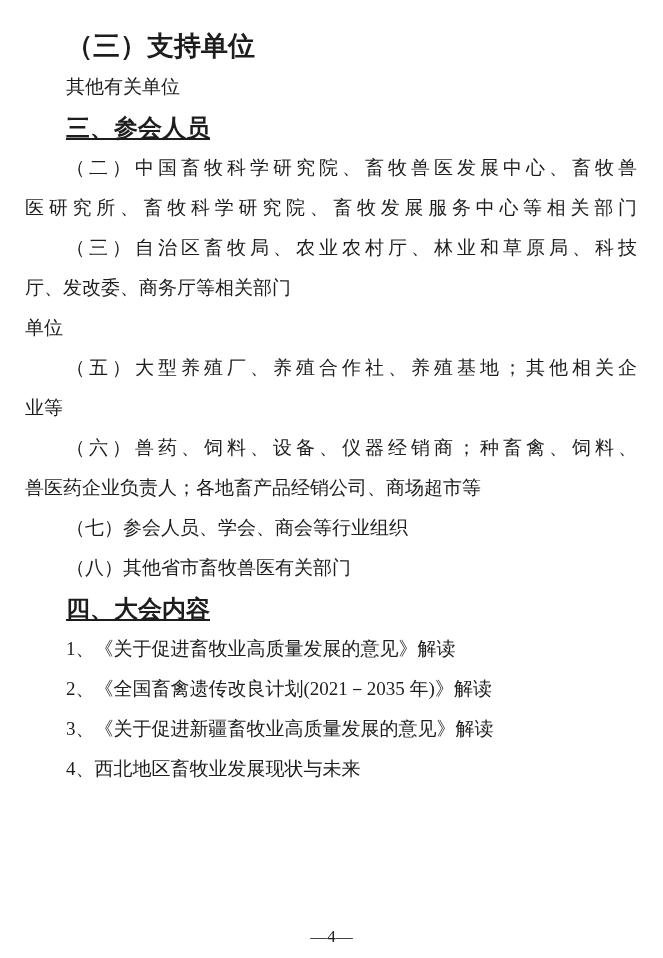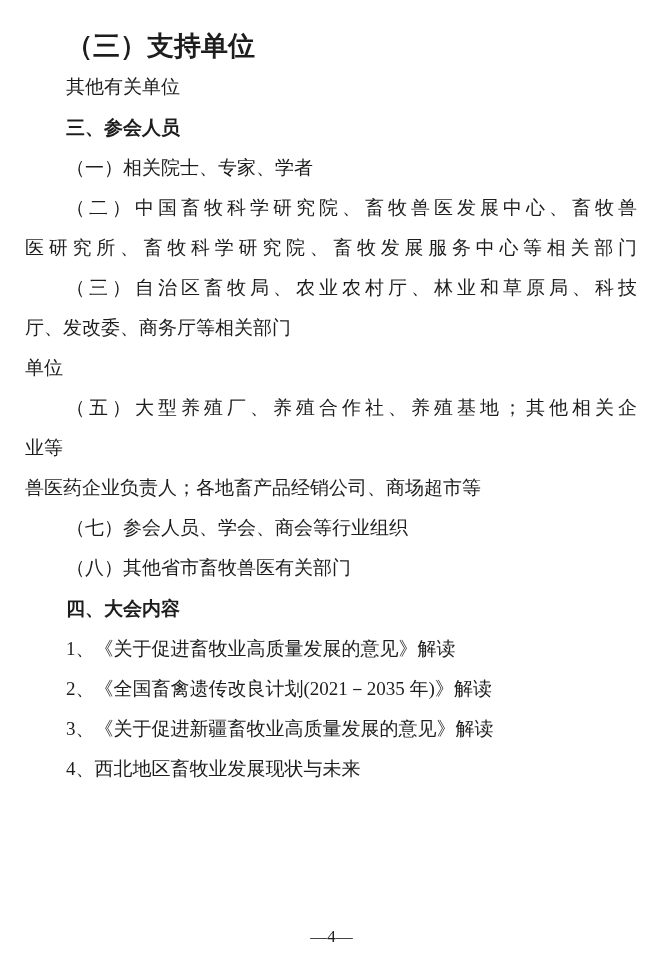--- a/index.html
+++ b/index.html
@@ -35,24 +35,25 @@
   }
   .line.indent {
     text-indent: 41px;
   }
   .line.justify {
     white-space: normal;
     text-align: justify;
     text-align-last: justify;
   }
   .heading .line {
-    font-size: 19px;
+    font-size: 24px;
     font-weight: bold;
     line-height: 41px;
     font-family: "Liberation Sans", "DejaVu Sans", sans-serif;
+    text-decoration: underline;
   }
   .subheading .line {
     font-size: 27px;
     font-weight: bold;
     line-height: 41px;
     font-family: "Liberation Serif", "DejaVu Serif", serif;
   }
   .footer {
     position: absolute;
     left: 0;
@@ -74,38 +75,36 @@
       <p class="block subheading">
         <span class="line indent">（三）支持单位</span>
       </p>
       <p class="block body">
         <span class="line indent">其他有关单位</span>
       </p>
       <p class="block heading">
         <span class="line indent">三、参会人员</span>
       </p>
       <p class="block body">
-        <span class="line indent">（一）相关院士、专家、学者</span>
-      </p>
-      <p class="block body">
         <span class="line indent justify">（二）中国畜牧科学研究院、畜牧兽医发展中心、畜牧兽</span>
         <span class="line justify">医研究所、畜牧科学研究院、畜牧发展服务中心等相关部门</span>
       </p>
       <p class="block body">
         <span class="line indent justify">（三）自治区畜牧局、农业农村厅、林业和草原局、科技</span>
         <span class="line">厅、发改委、商务厅等相关部门</span>
       </p>
       <p class="block body">
         <span class="line">单位</span>
       </p>
       <p class="block body">
         <span class="line indent justify">（五）大型养殖厂、养殖合作社、养殖基地；其他相关企</span>
         <span class="line">业等</span>
       </p>
       <p class="block body">
+        <span class="line indent justify">（六）兽药、饲料、设备、仪器经销商；种畜禽、饲料、</span>
         <span class="line">兽医药企业负责人；各地畜产品经销公司、商场超市等</span>
       </p>
       <p class="block body">
         <span class="line indent">（七）参会人员、学会、商会等行业组织</span>
       </p>
       <p class="block body">
         <span class="line indent">（八）其他省市畜牧兽医有关部门</span>
       </p>
       <p class="block heading">
         <span class="line indent">四、大会内容</span>

